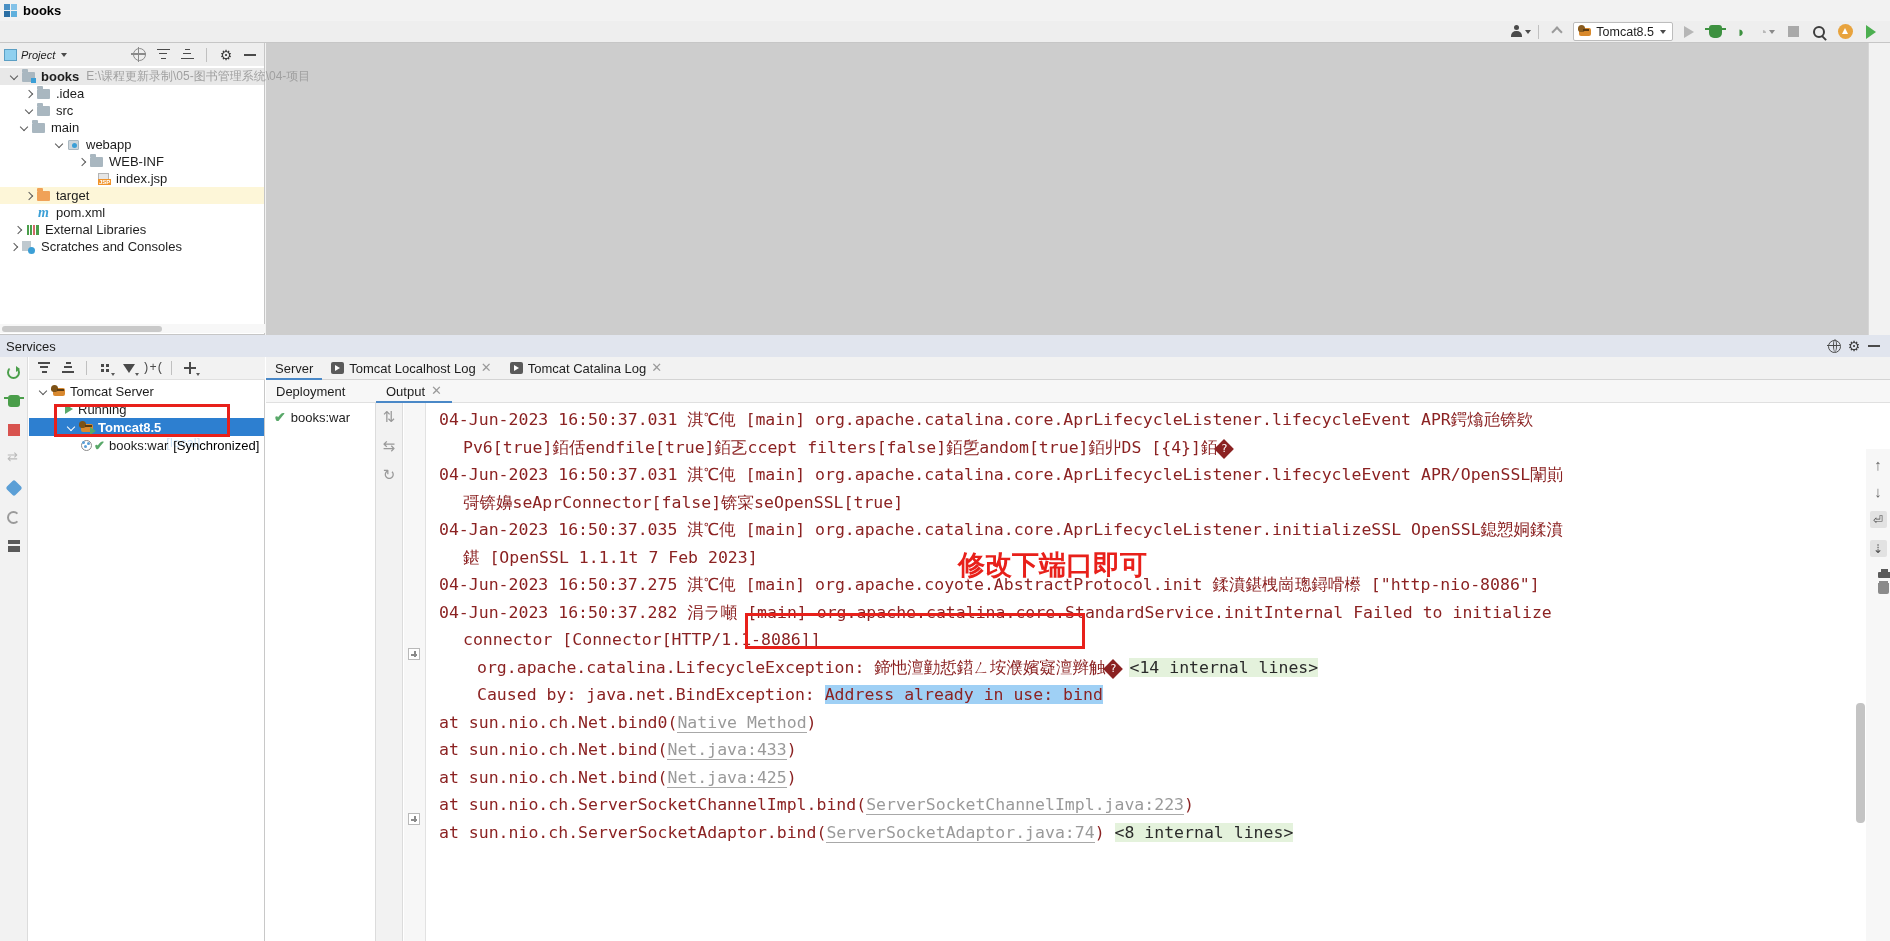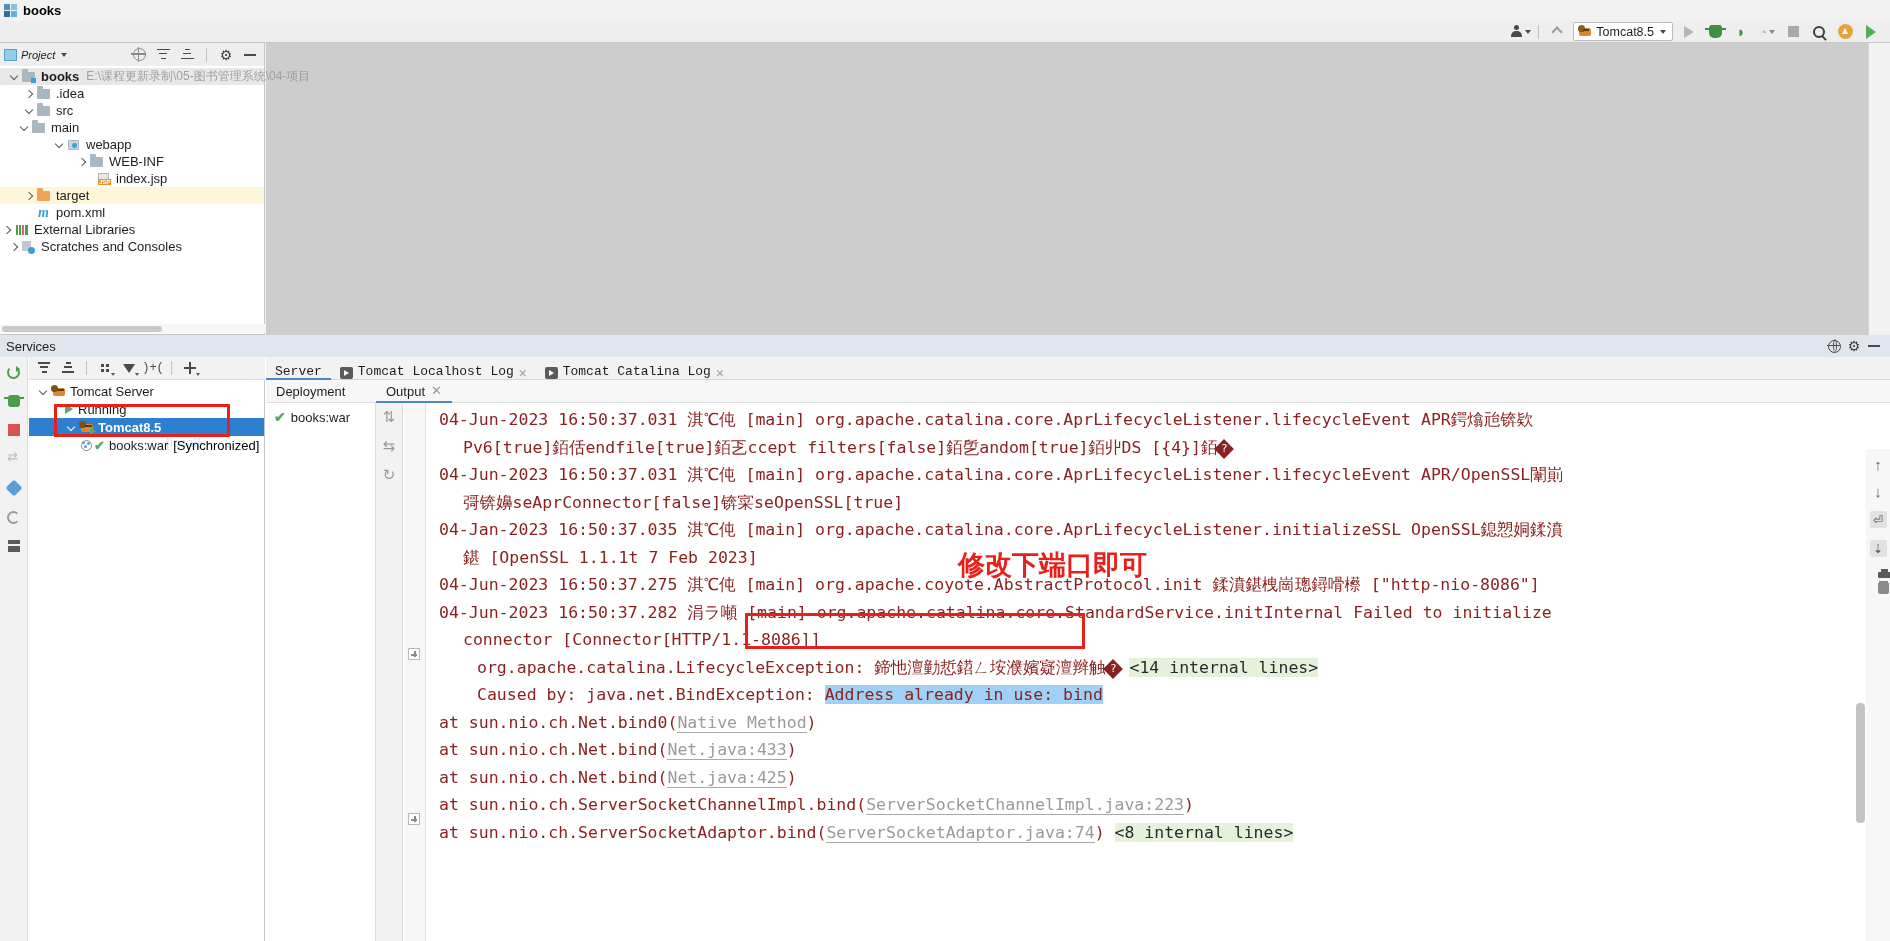--- a/index.html
+++ b/index.html
@@ -256,22 +256,22 @@
     font-weight: bold; line-height: 13px; }
 
   
   .redbox1 { position: absolute; left: 54px; top: 404px; width: 176px; height: 33px;
     border: 3px solid #e8201a; z-index: 30; pointer-events: none; }
 
   
   .content { position: absolute; left: 266px; top: 0; right: 0; bottom: 0; background: #fff; }
   .tabrow { height: 23px; background: #f2f2f2; display: flex; align-items: stretch;
     border-bottom: 1px solid #d4d4d4; }
-  .tab { display: flex; align-items: flex-end; gap: 5px; padding: 0 9px; font-size: 13px;
-    color: #1d1d1d; position: relative; font-family: Liberation Mono, monospace; }
+  .tab { display: flex; align-items: center; gap: 5px; padding: 0 9px; font-size: 13px;
+    color: #1d1d1d; position: relative; }
   .tab.active::after { content:""; position: absolute; left: 0; right: 0; bottom: -1px;
     height: 2px; background: #4a88c7; }
   .tab .runic { width: 13px; height: 12px; background: #5a5a5a; border-radius: 2px;
     position: relative; }
   .tab .runic::after { content:""; position:absolute; left:4px; top:2.5px; width:0; height:0;
     border-left: 5px solid #fff; border-top: 3.5px solid transparent;
     border-bottom: 3.5px solid transparent; }
   .xclose { color: #9a9a9a; font-size: 13px; line-height: 10px; }
 
   .subrow { height: 23px; background: #f7f7f7; display: flex; align-items: stretch;
@@ -510,21 +510,21 @@
             <span class="folder orange"></span>
           </span>
         <span class="tlabel">target</span>
       </div>
       <div class="trow" style="padding-left:36px;">
         <span class="ic">
             <span class="mvn">m</span>
           </span>
         <span class="tlabel">pom.xml</span>
       </div>
-      <div class="trow" style="padding-left:1px;text-align:right;">
+      <div class="trow" style="padding-left:12px;text-align:right;">
         <span class="arrow r"></span>
         <span class="ic">
             <span class="libic"></span>
           </span>
         <span class="tlabel">External Libraries</span>
       </div>
       <div class="trow" style="padding-left:8px;">
         <span class="arrow r"></span>
         <span class="ic">
             <span class="scric">

